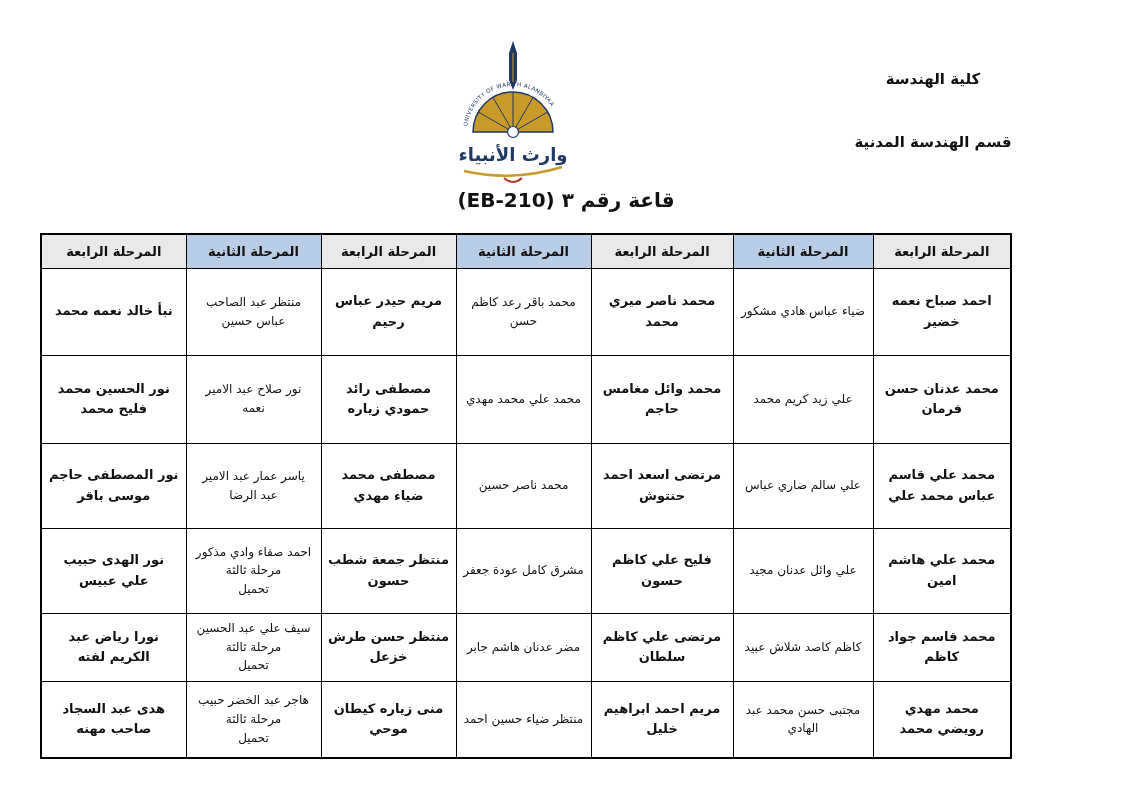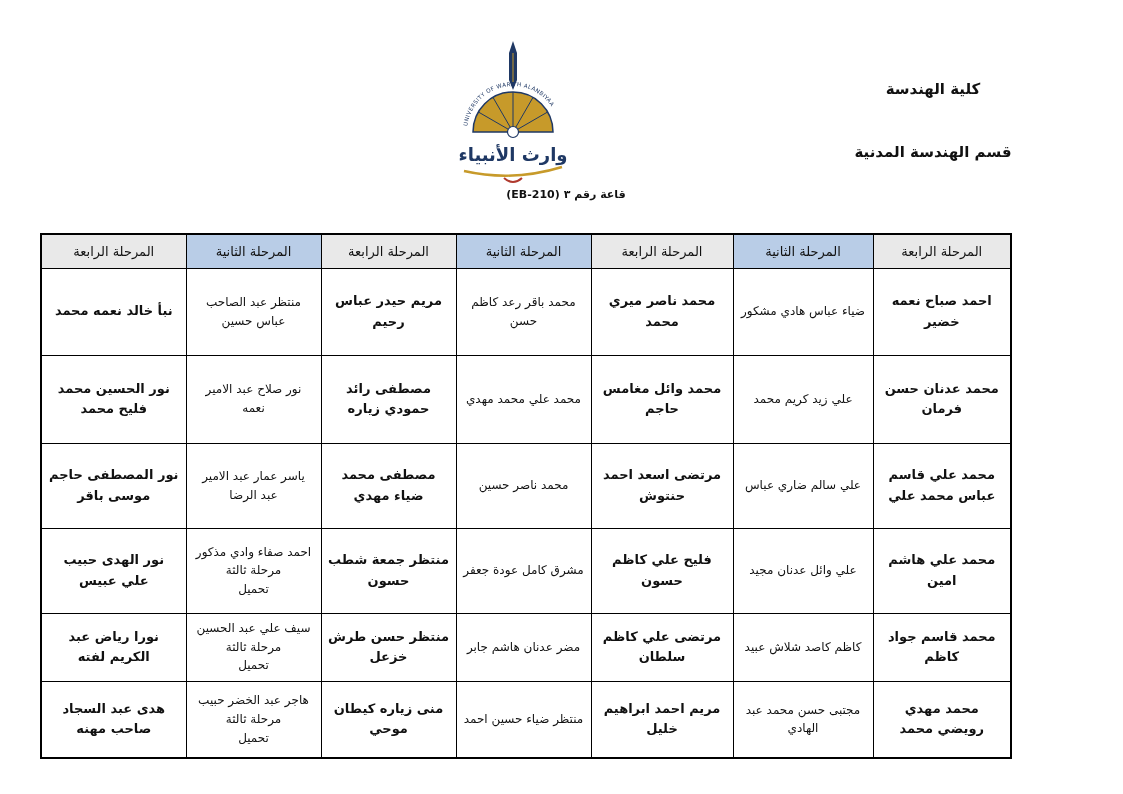--- a/index.html
+++ b/index.html
@@ -14,21 +14,21 @@
   html,body{width:1123px;height:794px;}
   body{
     background:#ffffff;
     font-family:"DejaVu Sans",sans-serif;
     color:#111;
     position:relative;
     overflow:hidden;
   }
   .college-block{
     position:absolute;
-    top:80px;
+    top:70px;
     right:100px;
     width:180px;
     text-align:center;
     direction:rtl;
     font-weight:bold;
     font-size:15px;
   }
   .college-block .dept{margin-top:45px;white-space:nowrap;}
   .logo-wrap{
     position:absolute;
@@ -38,39 +38,39 @@
     height:148px;
   }
   .hall-title{
     position:absolute;
     top:188px;
     left:416px;
     width:300px;
     text-align:center;
     direction:rtl;
     font-weight:bold;
-    font-size:11px;
+    font-size:20px;
   }
   table.seating{
     position:absolute;
     top:233px;
     left:40px;
     width:970px;
     direction:rtl;
     border-collapse:collapse;
     table-layout:fixed;
   }
   table.seating,table.seating th,table.seating td{
     border:1px solid var(--border);
   }
   table.seating{border:2px solid var(--border);}
   table.seating th{
     height:34px;
     font-size:13px;
-    font-weight:normal;
+    font-weight:bold;
     vertical-align:middle;
   }
   th.s4{background:var(--stage4-header-bg);}
   th.s2{background:var(--stage2-header-bg);}
   table.seating td{
     text-align:center;
     vertical-align:middle;
     padding:2px 6px;
     white-space:pre-line;
     line-height:1.55;

